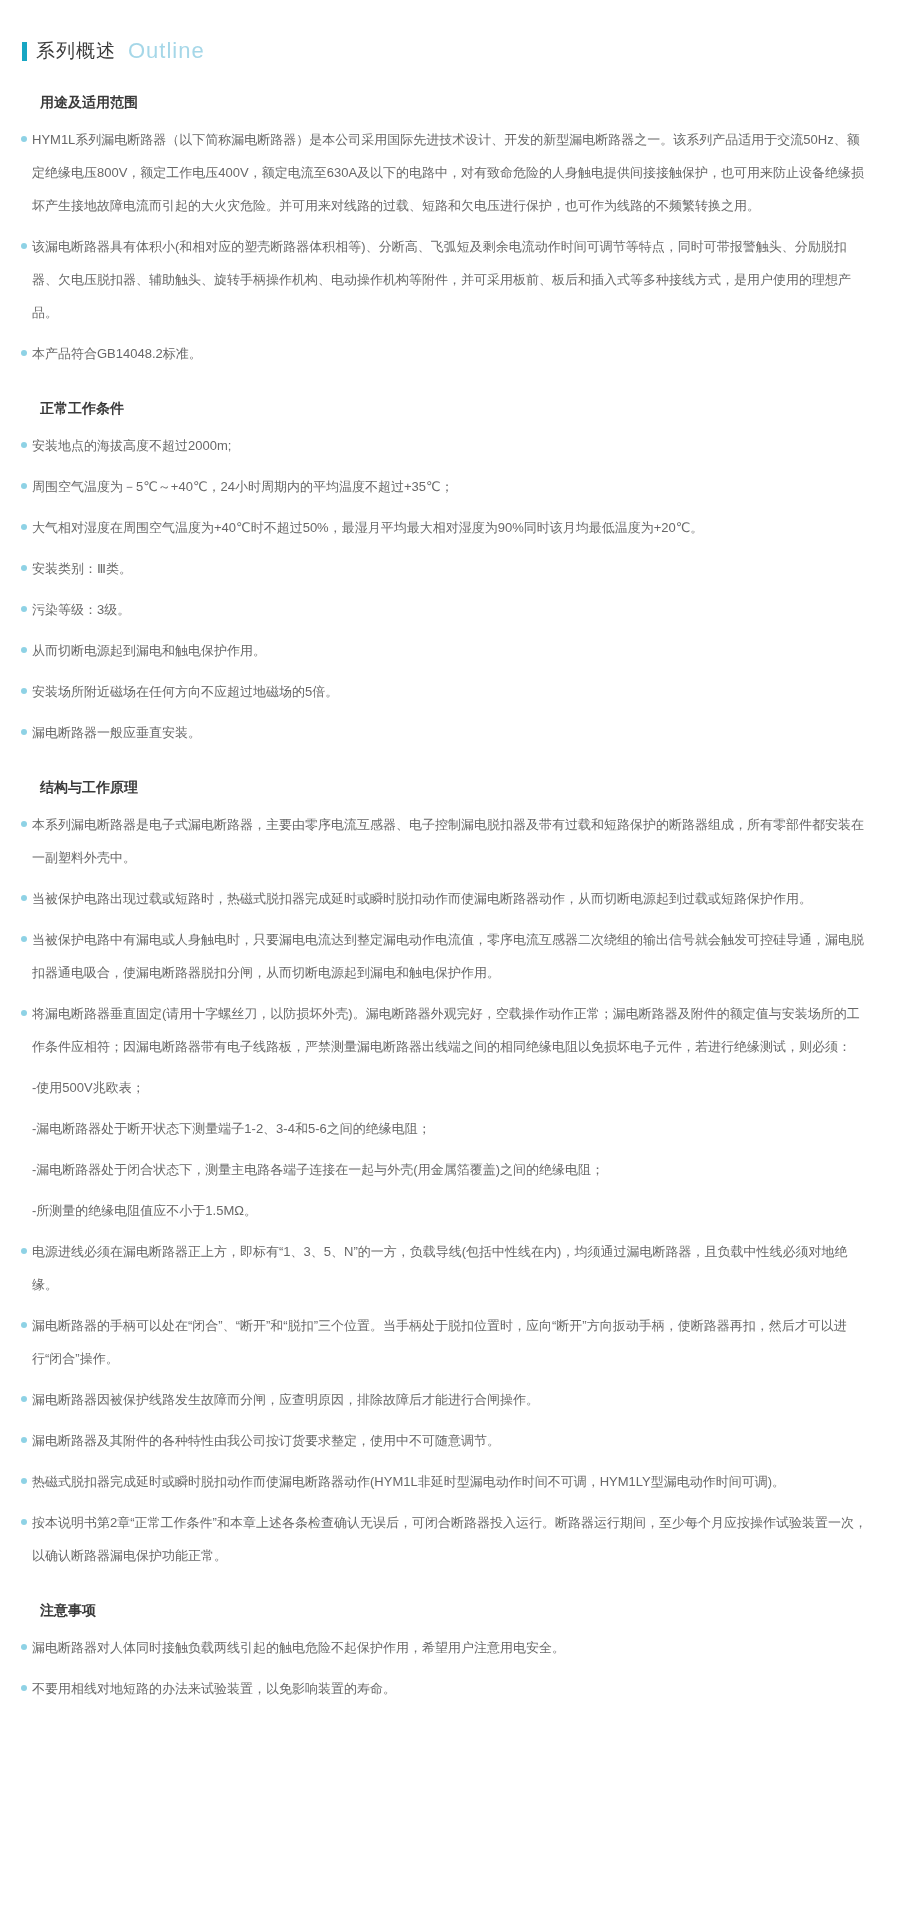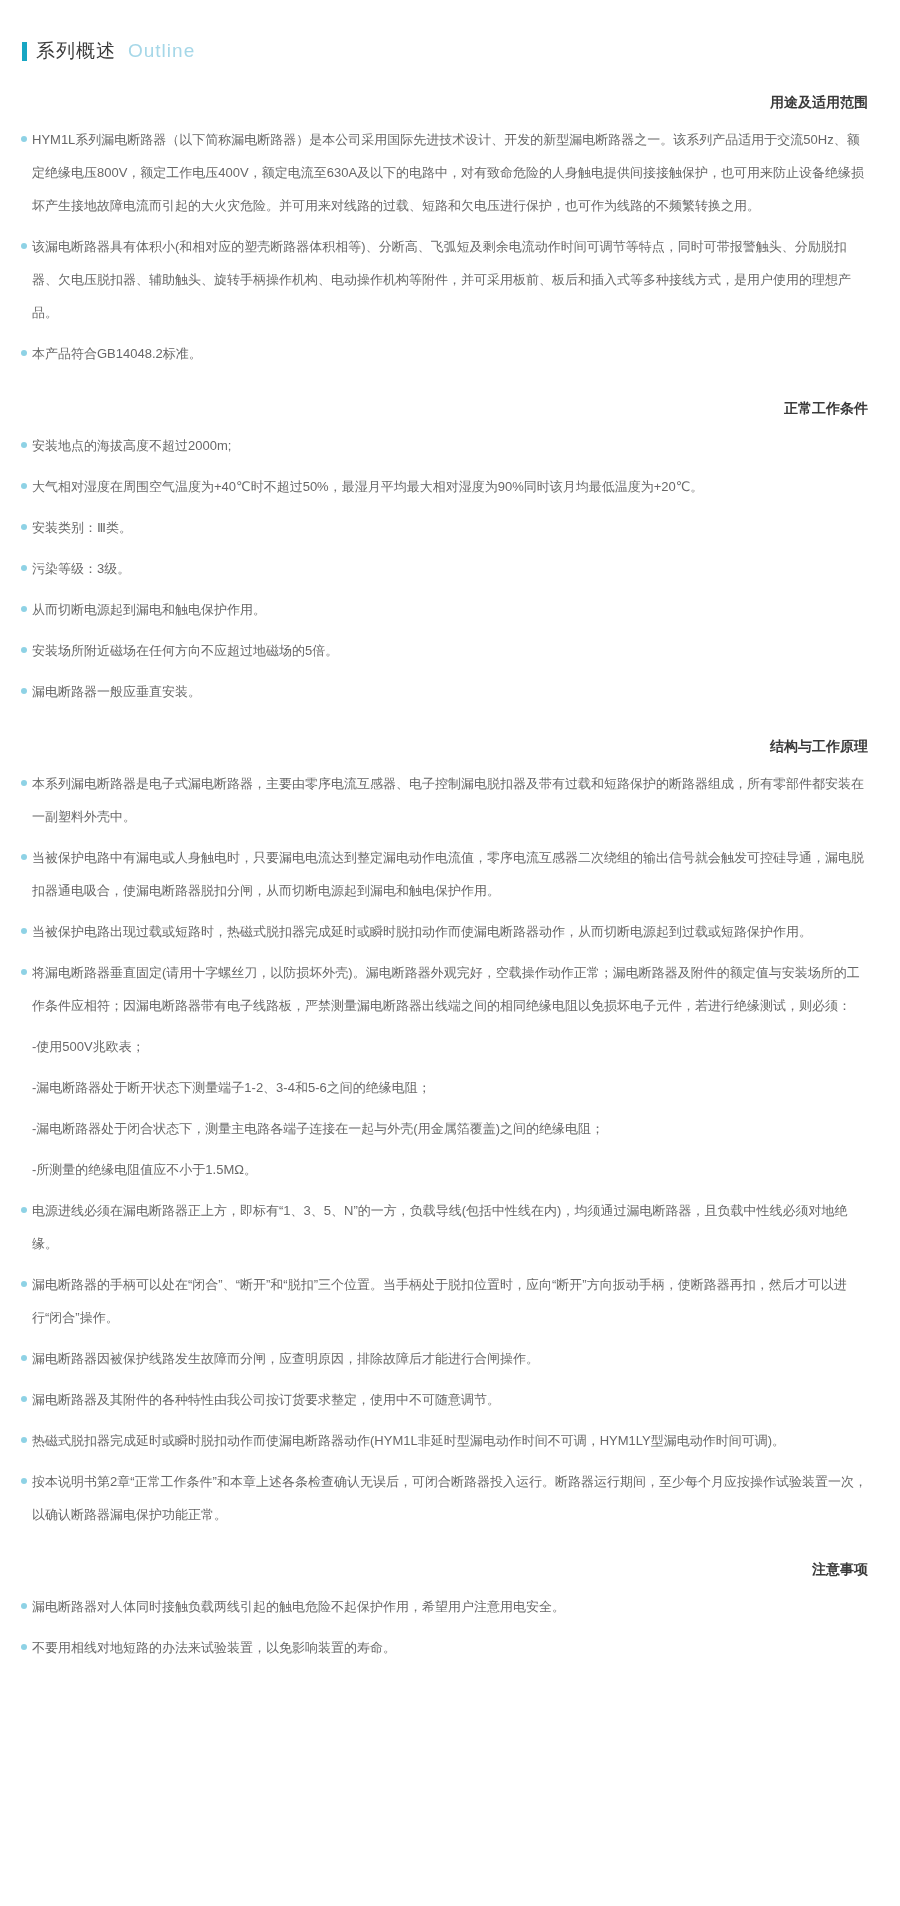--- a/index.html
+++ b/index.html
@@ -30,21 +30,21 @@
     background: var(--accent-bar, #17a6c3);
     margin-right: 9px;
     flex: 0 0 auto;
   }
   .title-zh {
     font-size: 19px;
     color: #3c3c3c;
     letter-spacing: 1px;
   }
   .title-en {
-    font-size: 19px;
+    font-size: 22px;
     color: var(--title-en, #a5d7e8);
     margin-left: 12px;
     letter-spacing: 1px;
   }
   .section-heading {
     font-size: 14px;
     font-weight: bold;
     color: var(--heading-text, #3a3a3a);
     margin: 27px 0 10px 0;
     line-height: 22px;
@@ -62,48 +62,49 @@
     left: -11px;
     top: 13px;
     width: 6px;
     height: 6px;
     border-radius: 50%;
     background: var(--bullet, #8ed2e5);
   }
   .sections-wrap {
     padding-left: 10px;
   }
-  .section-heading { margin-left: 8px; text-align: right; }
+  .section-heading { margin-left: 8px; }
 </style>
 </head>
 <body>
 
 <div class="container">
   <div class="page-title">
     <span class="title-bar"></span>
     <span class="title-zh">系列概述</span>
     <span class="title-en">Outline</span>
   </div>
   <div class="sections-wrap" id="sections">
       <div class="section-heading">用途及适用范围</div>
       <div class="para"><span class="dot"></span><span>HYM1L系列漏电断路器（以下简称漏电断路器）是本公司采用国际先进技术设计、开发的新型漏电断路器之一。该系列产品适用于交流50Hz、额定绝缘电压800V，额定工作电压400V，额定电流至630A及以下的电路中，对有致命危险的人身触电提供间接接触保护，也可用来防止设备绝缘损坏产生接地故障电流而引起的大火灾危险。并可用来对线路的过载、短路和欠电压进行保护，也可作为线路的不频繁转换之用。</span></div>
       <div class="para"><span class="dot"></span><span>该漏电断路器具有体积小(和相对应的塑壳断路器体积相等)、分断高、飞弧短及剩余电流动作时间可调节等特点，同时可带报警触头、分励脱扣器、欠电压脱扣器、辅助触头、旋转手柄操作机构、电动操作机构等附件，并可采用板前、板后和插入式等多种接线方式，是用户使用的理想产品。</span></div>
       <div class="para"><span class="dot"></span><span>本产品符合GB14048.2标准。</span></div>
       <div class="section-heading">正常工作条件</div>
       <div class="para"><span class="dot"></span><span>安装地点的海拔高度不超过2000m;</span></div>
+      <div class="para"><span class="dot"></span><span>周围空气温度为－5℃～+40℃，24小时周期内的平均温度不超过+35℃；</span></div>
       <div class="para"><span class="dot"></span><span>大气相对湿度在周围空气温度为+40℃时不超过50%，最湿月平均最大相对湿度为90%同时该月均最低温度为+20℃。</span></div>
       <div class="para"><span class="dot"></span><span>安装类别：Ⅲ类。</span></div>
       <div class="para"><span class="dot"></span><span>污染等级：3级。</span></div>
       <div class="para"><span class="dot"></span><span>从而切断电源起到漏电和触电保护作用。</span></div>
       <div class="para"><span class="dot"></span><span>安装场所附近磁场在任何方向不应超过地磁场的5倍。</span></div>
       <div class="para"><span class="dot"></span><span>漏电断路器一般应垂直安装。</span></div>
       <div class="section-heading">结构与工作原理</div>
       <div class="para"><span class="dot"></span><span>本系列漏电断路器是电子式漏电断路器，主要由零序电流互感器、电子控制漏电脱扣器及带有过载和短路保护的断路器组成，所有零部件都安装在一副塑料外壳中。</span></div>
+      <div class="para"><span class="dot"></span><span>当被保护电路出现过载或短路时，热磁式脱扣器完成延时或瞬时脱扣动作而使漏电断路器动作，从而切断电源起到过载或短路保护作用。</span></div>
       <div class="para"><span class="dot"></span><span>当被保护电路中有漏电或人身触电时，只要漏电电流达到整定漏电动作电流值，零序电流互感器二次绕组的输出信号就会触发可控硅导通，漏电脱扣器通电吸合，使漏电断路器脱扣分闸，从而切断电源起到漏电和触电保护作用。</span></div>
-      <div class="para"><span class="dot"></span><span>当被保护电路出现过载或短路时，热磁式脱扣器完成延时或瞬时脱扣动作而使漏电断路器动作，从而切断电源起到过载或短路保护作用。</span></div>
       <div class="para"><span class="dot"></span><span>将漏电断路器垂直固定(请用十字螺丝刀，以防损坏外壳)。漏电断路器外观完好，空载操作动作正常；漏电断路器及附件的额定值与安装场所的工作条件应相符；因漏电断路器带有电子线路板，严禁测量漏电断路器出线端之间的相同绝缘电阻以免损坏电子元件，若进行绝缘测试，则必须：</span></div>
       <div class="para"><span>-使用500V兆欧表；</span></div>
       <div class="para"><span>-漏电断路器处于断开状态下测量端子1-2、3-4和5-6之间的绝缘电阻；</span></div>
       <div class="para"><span>-漏电断路器处于闭合状态下，测量主电路各端子连接在一起与外壳(用金属箔覆盖)之间的绝缘电阻；</span></div>
       <div class="para"><span>-所测量的绝缘电阻值应不小于1.5MΩ。</span></div>
       <div class="para"><span class="dot"></span><span>电源进线必须在漏电断路器正上方，即标有“1、3、5、N”的一方，负载导线(包括中性线在内)，均须通过漏电断路器，且负载中性线必须对地绝缘。</span></div>
       <div class="para"><span class="dot"></span><span>漏电断路器的手柄可以处在“闭合”、“断开”和“脱扣”三个位置。当手柄处于脱扣位置时，应向“断开”方向扳动手柄，使断路器再扣，然后才可以进行“闭合”操作。</span></div>
       <div class="para"><span class="dot"></span><span>漏电断路器因被保护线路发生故障而分闸，应查明原因，排除故障后才能进行合闸操作。</span></div>
       <div class="para"><span class="dot"></span><span>漏电断路器及其附件的各种特性由我公司按订货要求整定，使用中不可随意调节。</span></div>
       <div class="para"><span class="dot"></span><span>热磁式脱扣器完成延时或瞬时脱扣动作而使漏电断路器动作(HYM1L非延时型漏电动作时间不可调，HYM1LY型漏电动作时间可调)。</span></div>

